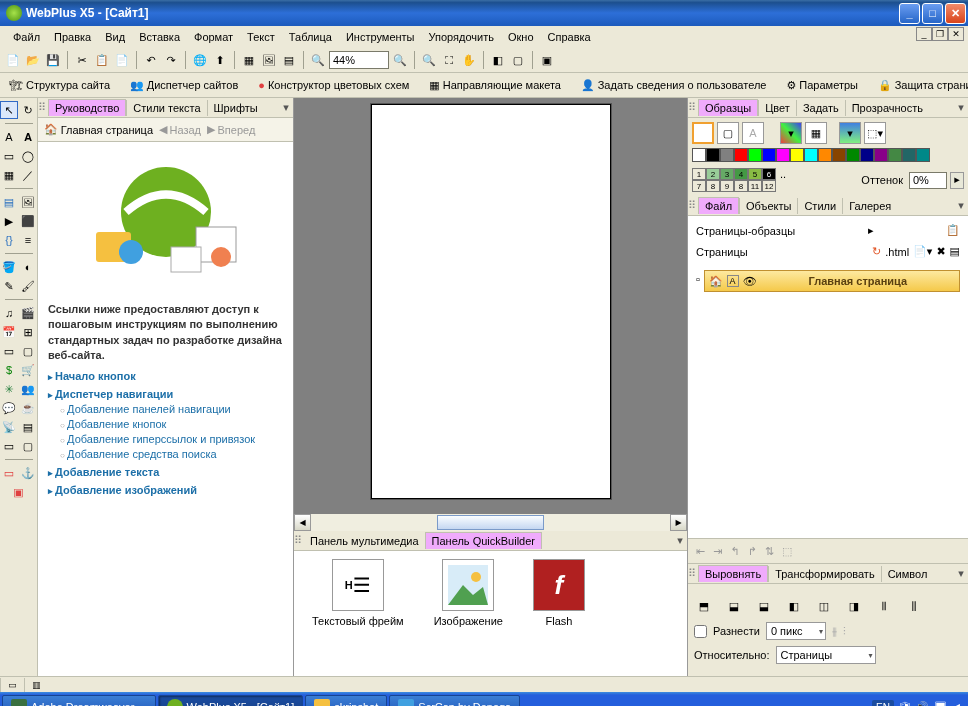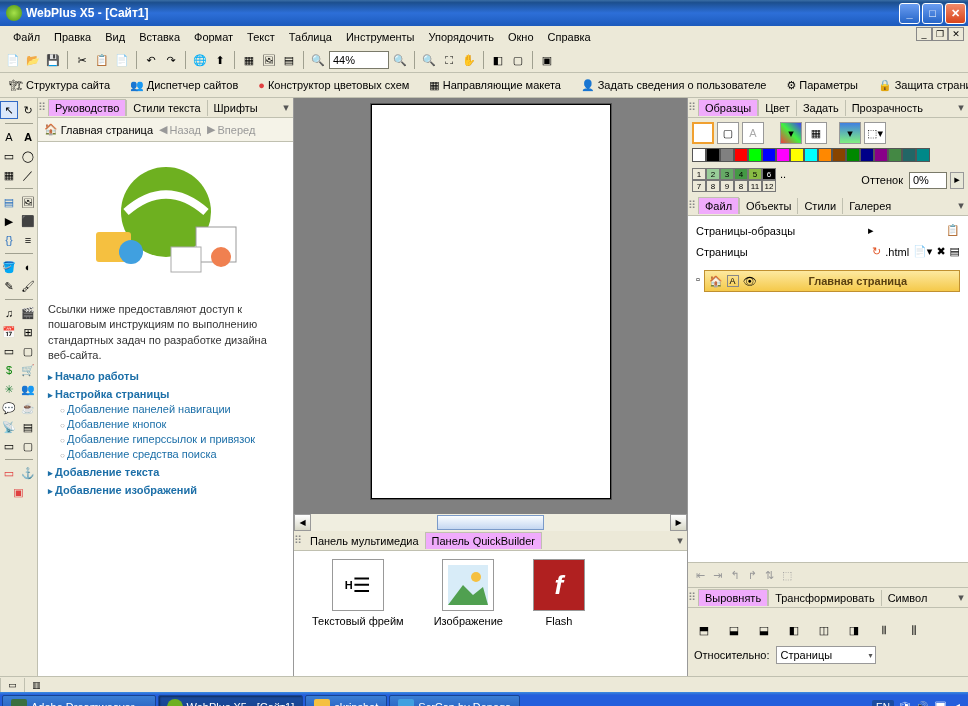--- a/index.html
+++ b/index.html
@@ -43,21 +43,21 @@
 .panel-tabs .tab.active { font-weight:normal; background:#f0abfc; border:1px solid #c0c0b0; border-bottom:none; }
 .panel-tabs .tab.sep { border-left:1px solid #c0c0b0; padding-left:6px; }
 .panel-tabs .end { margin-left:auto; width:14px; text-align:center; color:#555; }
 
 .guide-nav { height:24px; display:flex; align-items:center; padding:0 6px; gap:6px; background:#f5f3e8; border-bottom:1px solid #c0c0b0; }
 .guide-nav .home { display:flex; align-items:center; gap:3px; }
 .guide-nav .nav-btn { color:#999; display:flex; align-items:center; gap:2px; }
 .guide-content { flex:1; background:#fff; overflow-y:scroll; padding:10px; position:relative; }
 .guide-content h2 { color:#1c6fa8; font-size:13px; font-weight:bold; margin-bottom:10px; line-height:1.3; }
 .guide-img { width:180px; height:130px; margin:5px auto 15px; position:relative; }
-.guide-content p { color:#333; line-height:1.4; margin-bottom:0; }
+.guide-content p { color:#333; line-height:1.4; margin-bottom:0;font-weight:bold; }
 .guide-content .link-h { color:#1c6fa8; font-weight:bold; margin:6px 0 3px; cursor:pointer; }
 .guide-content .link-h::before { content:"▸ "; font-size:9px; }
 .guide-content .sub-link { color:#1c6fa8; margin-left:12px; margin-bottom:3px; cursor:pointer; }
 .guide-content .sub-link::before { content:"○ "; color:#999; font-size:8px; }
 
 
 .canvas-area { flex:1; background:#808080; display:flex; flex-direction:column; border-left:1px solid #999; border-right:1px solid #999; }
 .canvas-scroll { flex:1; display:flex; align-items:flex-start; justify-content:center; overflow:hidden; position:relative; }
 .page { width:240px; height:395px; background:#fff; border:1px solid #000; margin-top:6px; box-shadow:0 0 0 1px #555; }
 .h-scroll { height:17px; background:#ece9d8; display:flex; align-items:center; }
@@ -321,22 +321,22 @@
             <circle cx="90" cy="55" r="45" fill="#6eb020"></circle>
             <path d="M50 55 Q90 20 130 55" stroke="#fff" stroke-width="8" fill="none"></path>
             <rect x="20" y="75" width="35" height="30" fill="#f5c040" rx="3"></rect>
             <rect x="120" y="70" width="40" height="35" fill="#fff" stroke="#999"></rect>
             <circle cx="55" cy="95" r="12" fill="#40a0e0"></circle>
             <rect x="95" y="90" width="30" height="25" fill="#fff" stroke="#aaa"></rect>
             <circle cx="145" cy="100" r="10" fill="#f08050"></circle>
           </svg>
       </div>
       <p>Ссылки ниже предоставляют доступ к пошаговым инструкциям по выполнению стандартных задач по разработке дизайна веб-сайта.</p>
-      <div class="link-h">Начало работы</div>
-      <div class="link-h">Настройка страницы</div>
+      <div class="link-h">Начало кнопок</div>
+      <div class="link-h">Диспетчер навигации</div>
       <div class="sub-link">Добавление панелей навигации</div>
       <div class="sub-link">Добавление кнопок</div>
       <div class="sub-link">Добавление гиперссылок и привязок</div>
       <div class="sub-link">Добавление средства поиска</div>
       <div class="link-h">Добавление текста</div>
       <div class="link-h">Добавление изображений</div>
     </div>
   </div>
 
   <div class="canvas-area">
@@ -508,20 +508,27 @@
         <div class="align-btn">⬒</div>
         <div class="align-btn">⬓</div>
         <div class="align-btn">⬓</div>
         <div class="align-btn">◧</div>
         <div class="align-btn">◫</div>
         <div class="align-btn">◨</div>
         <div class="align-btn">⫴</div>
         <div class="align-btn">⫼</div>
       </div>
       <div class="align-row">
+        <input type="checkbox" style="">
+        <span>Разнести</span>
+        <div class="combo" style="width:60px">0 пикс</div>
+        <span style="color:#aaa">⫵</span>
+        <span style="color:#aaa">⫶</span>
+      </div>
+      <div class="align-row">
         <span>Относительно:</span>
         <div class="combo" style="width:100px">Страницы</div>
       </div>
     </div>
   </div>
 </div>
 
 <div class="statusbar">
   <div class="sb">▭</div>
   <div class="sb">▥</div>

